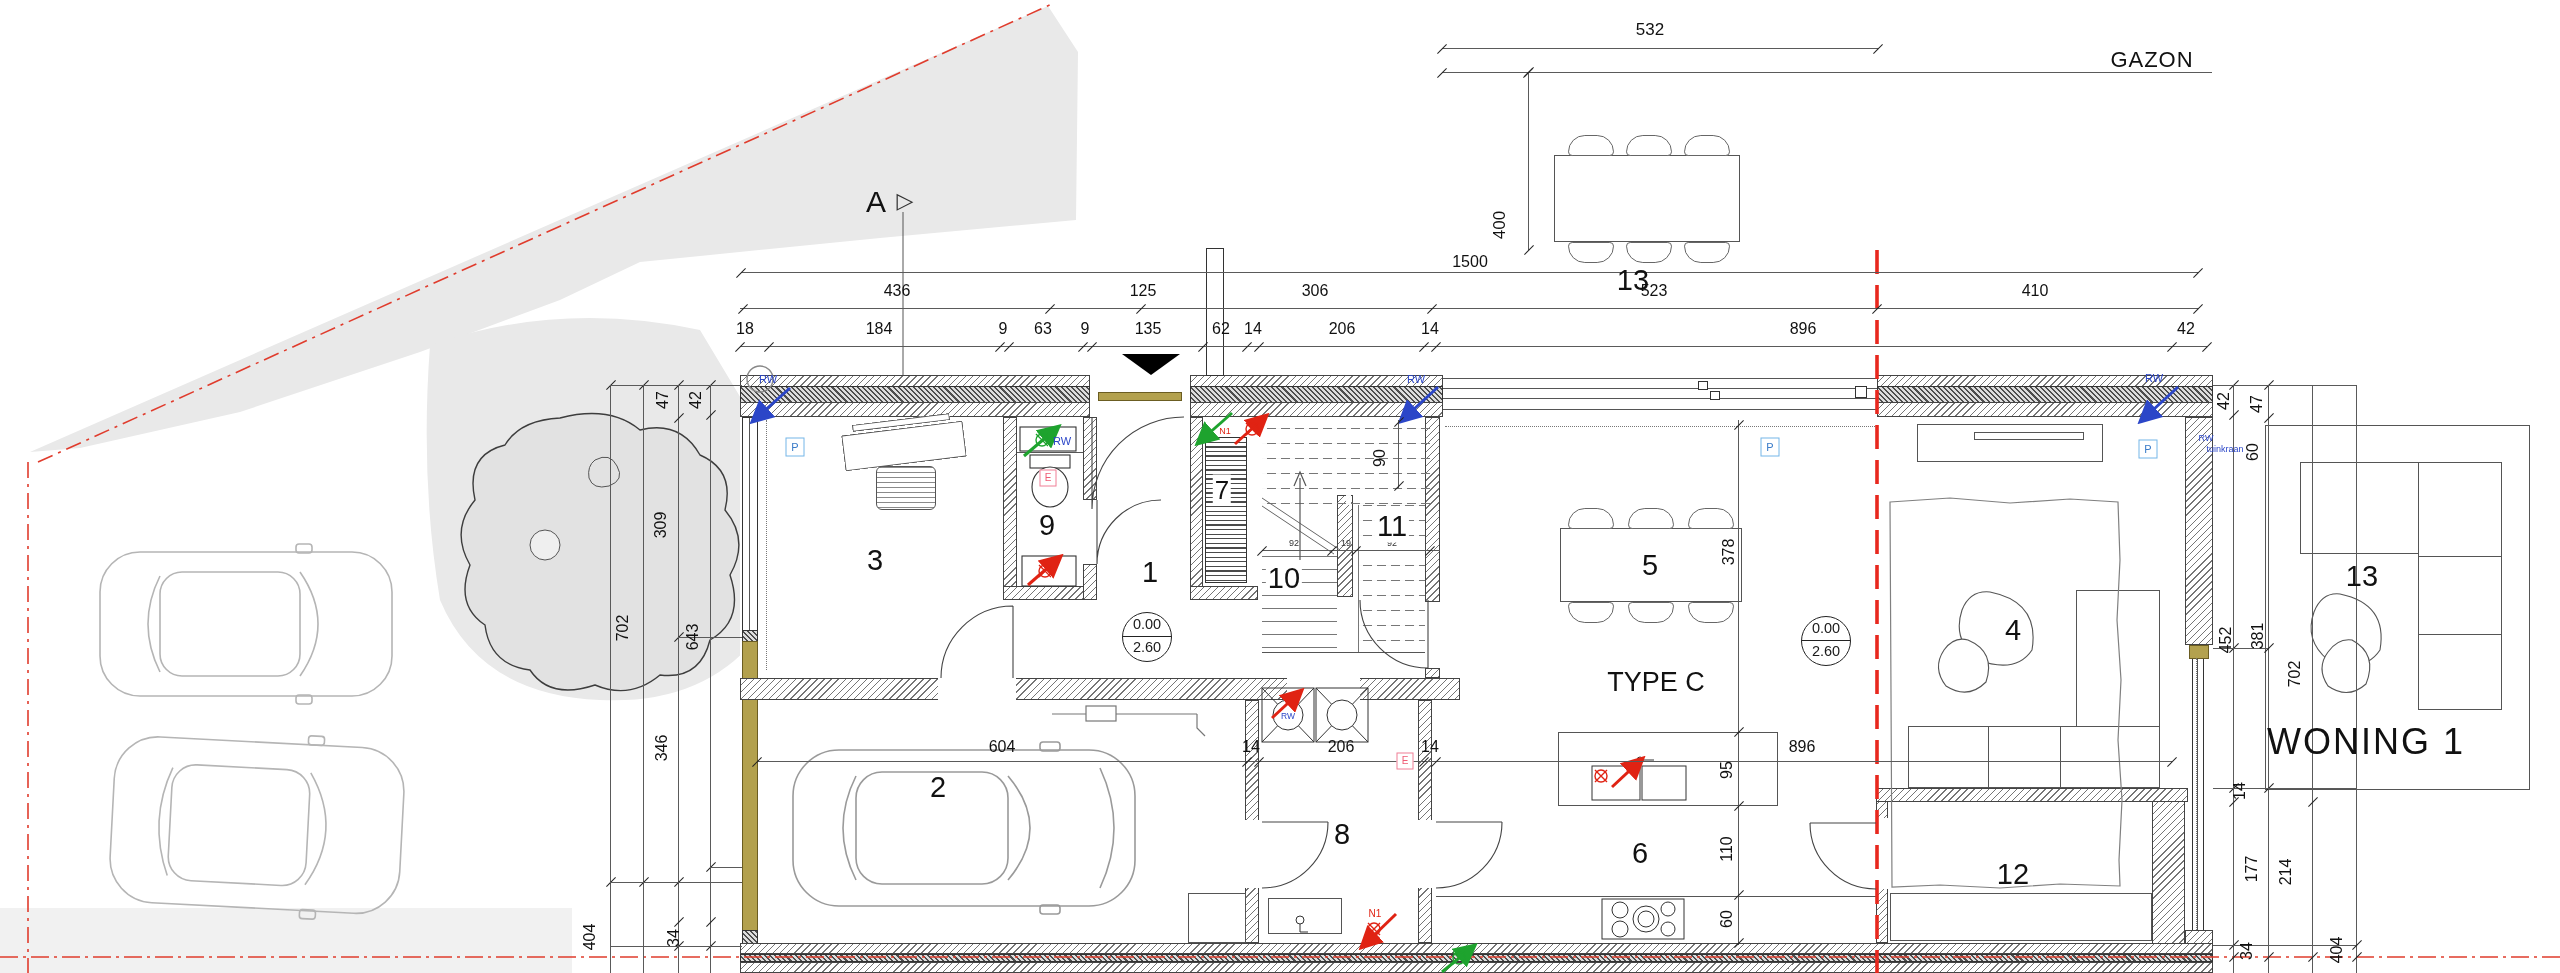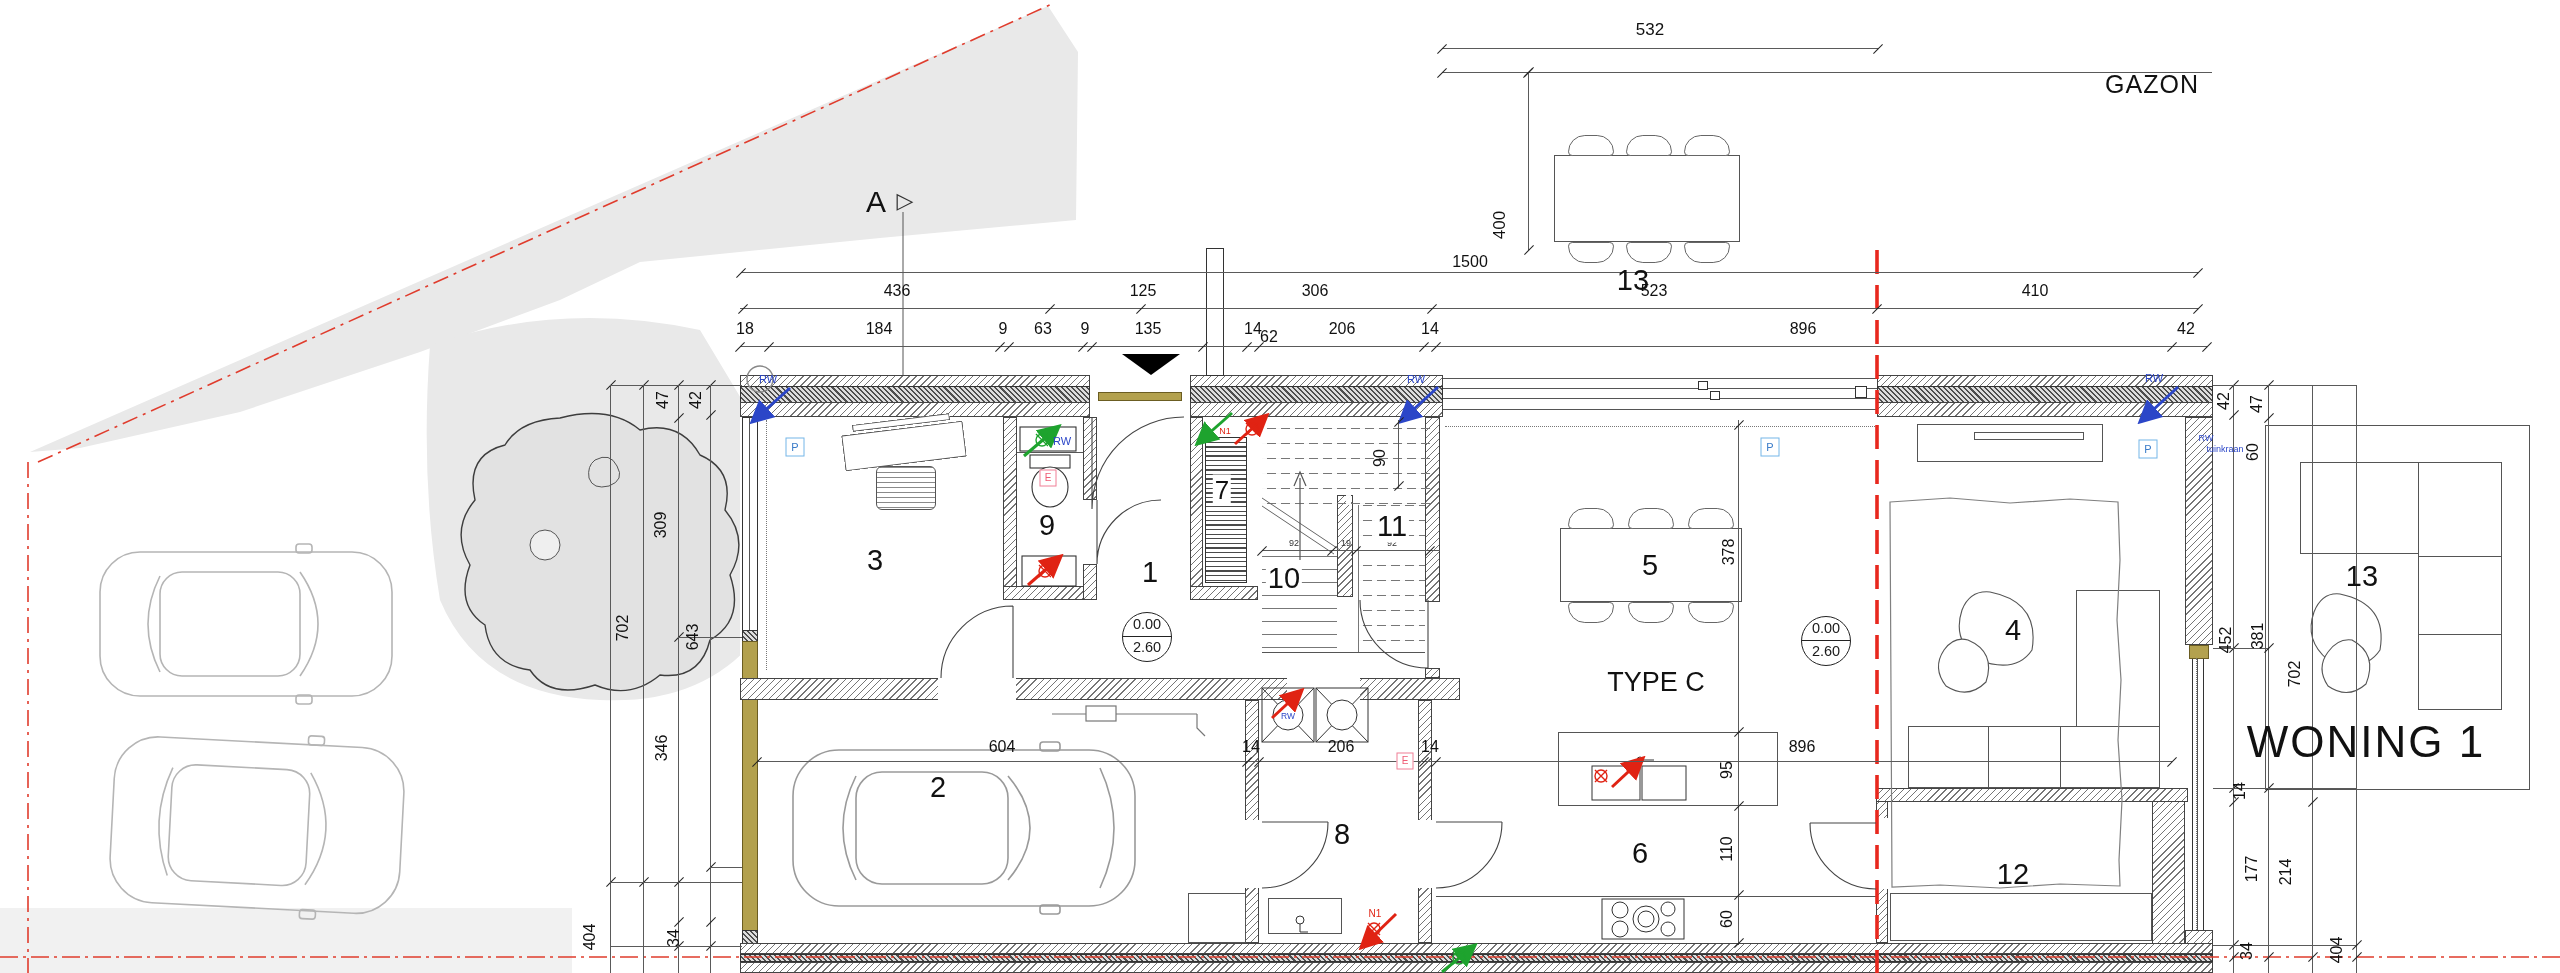--- a/index.html
+++ b/index.html
@@ -23,21 +23,21 @@
   .dotv{position:absolute;border-left:1.4px dotted #777;}
   .doth{position:absolute;border-top:1.4px dotted #777;}
   .dl{position:absolute;z-index:4;}
   .dl.h{border-top:1px solid #5a5a5a;}
   .dl.v{border-left:1px solid #5a5a5a;}
   .tk{position:absolute;width:13px;height:0;border-top:1.4px solid #222;transform:translate(-50%,-50%) rotate(-45deg);}
   .lab{position:absolute;z-index:4;white-space:nowrap;transform:translate(-50%,-50%);font-size:16px;color:#111;}
   .lab.rot{transform:translate(-50%,-50%) rotate(-90deg);}
   .lab.sm{font-size:9px;color:#333;}
   .rnum{position:absolute;z-index:4;transform:translate(-50%,-50%);font-size:29px;color:#111;}
-  .big{font-size:44px;letter-spacing:2px;}
+  .big{font-size:36px;letter-spacing:2px;}
   .furn{position:absolute;z-index:2;background:#fff;box-shadow:inset 0 0 0 1px #555;}
   .chair{position:absolute;z-index:2;width:44px;height:19px;border:1px solid #666;background:#fff;border-radius:20px 20px 5px 5px;}
   .chair.dn{border-radius:5px 5px 20px 20px;}
   .slats{background:repeating-linear-gradient(180deg,#4a4a4a 0 1.3px,#fff 1.3px 4.6px);box-shadow:inset 0 0 0 1px #333;}
   .dashzone{background:repeating-linear-gradient(90deg,rgba(255,255,255,.96) 0 5px,rgba(255,255,255,0) 5px 14px),
              repeating-linear-gradient(180deg,#777 0 1.2px,rgba(255,255,255,0) 1.2px 15px);}
   .treads{background:repeating-linear-gradient(180deg,#777 0 1.2px,rgba(255,255,255,0) 1.2px 13px);}
   .stripes{background:repeating-linear-gradient(180deg,#8a8a8a 0 1px,#fff 1px 5px);border:1px solid #555;border-radius:6px;}
   .circlbl{position:absolute;z-index:4;width:48px;height:48px;border:1.4px solid #222;border-radius:50%;
            background:#fff;text-align:center;font-size:14.5px;line-height:23px;transform:translate(-50%,-50%);}
@@ -460,21 +460,21 @@
   <div class="lab" style="left:1143px;top:291px;">125</div>
   <div class="lab" style="left:1315px;top:291px;">306</div>
   <div class="lab" style="left:1654px;top:291px;">523</div>
   <div class="lab" style="left:2035px;top:291px;">410</div>
   <div class="lab" style="left:745px;top:329px;">18</div>
   <div class="lab" style="left:879px;top:329px;">184</div>
   <div class="lab" style="left:1003px;top:329px;">9</div>
   <div class="lab" style="left:1043px;top:329px;">63</div>
   <div class="lab" style="left:1085px;top:329px;">9</div>
   <div class="lab" style="left:1148px;top:329px;">135</div>
-  <div class="lab" style="left:1221px;top:337px;margin-left:48px;">62</div>
+  <div class="lab" style="left:1221px;top:329px;">62</div>
   <div class="lab" style="left:1253px;top:329px;">14</div>
   <div class="lab" style="left:1342px;top:329px;">206</div>
   <div class="lab" style="left:1430px;top:329px;">14</div>
   <div class="lab" style="left:1803px;top:329px;">896</div>
   <div class="lab" style="left:2186px;top:329px;">42</div>
   <div class="lab" style="left:1470px;top:262px;">1500</div>
   <div class="lab" style="left:1650px;top:30px;font-size:17px;">532</div>
   <div class="lab rot" style="left:1500px;top:225px;font-size:17px;">400</div>
   <div class="lab" style="left:1002px;top:747px;">604</div>
   <div class="lab" style="left:1251px;top:747px;">14</div>
@@ -502,21 +502,21 @@
   <div class="lab rot" style="left:2337px;top:950px;">404</div>
   <div class="lab rot" style="left:1729px;top:552px;">378</div>
   <div class="lab rot" style="left:1727px;top:770px;">95</div>
   <div class="lab rot" style="left:1727px;top:849px;">110</div>
   <div class="lab rot" style="left:1727px;top:919px;">60</div>
   <div class="lab rot" style="left:1380px;top:458px;">90</div>
   <div class="lab sm" style="left:1294px;top:543px;">92</div>
   <div class="lab sm" style="left:1346px;top:543px;">19</div>
   <div class="lab sm" style="left:1392px;top:543px;">92</div>
 
-  <div class="lab" style="left:2152px;top:84px;font-size:25px;letter-spacing:1px;">GAZON</div>
+  <div class="lab" style="left:2152px;top:60px;font-size:22px;letter-spacing:1px;">GAZON</div>
   <div class="lab" style="left:1656px;top:682px;font-size:27px;">TYPE C</div>
   <div class="lab big" style="left:2366px;top:742px;">WONING 1</div>
   <div class="lab" style="left:876px;top:202px;font-size:30px;">A</div>
   <div class="lab" style="left:905px;top:201px;font-size:22px;color:#333;">▷</div>
 
   <div class="rnum" style="left:1150px;top:572px;">1</div>
   <div class="rnum" style="left:938px;top:787px;">2</div>
   <div class="rnum" style="left:875px;top:560px;">3</div>
   <div class="rnum" style="left:2013px;top:630px;">4</div>
   <div class="rnum" style="left:1650px;top:565px;">5</div>

